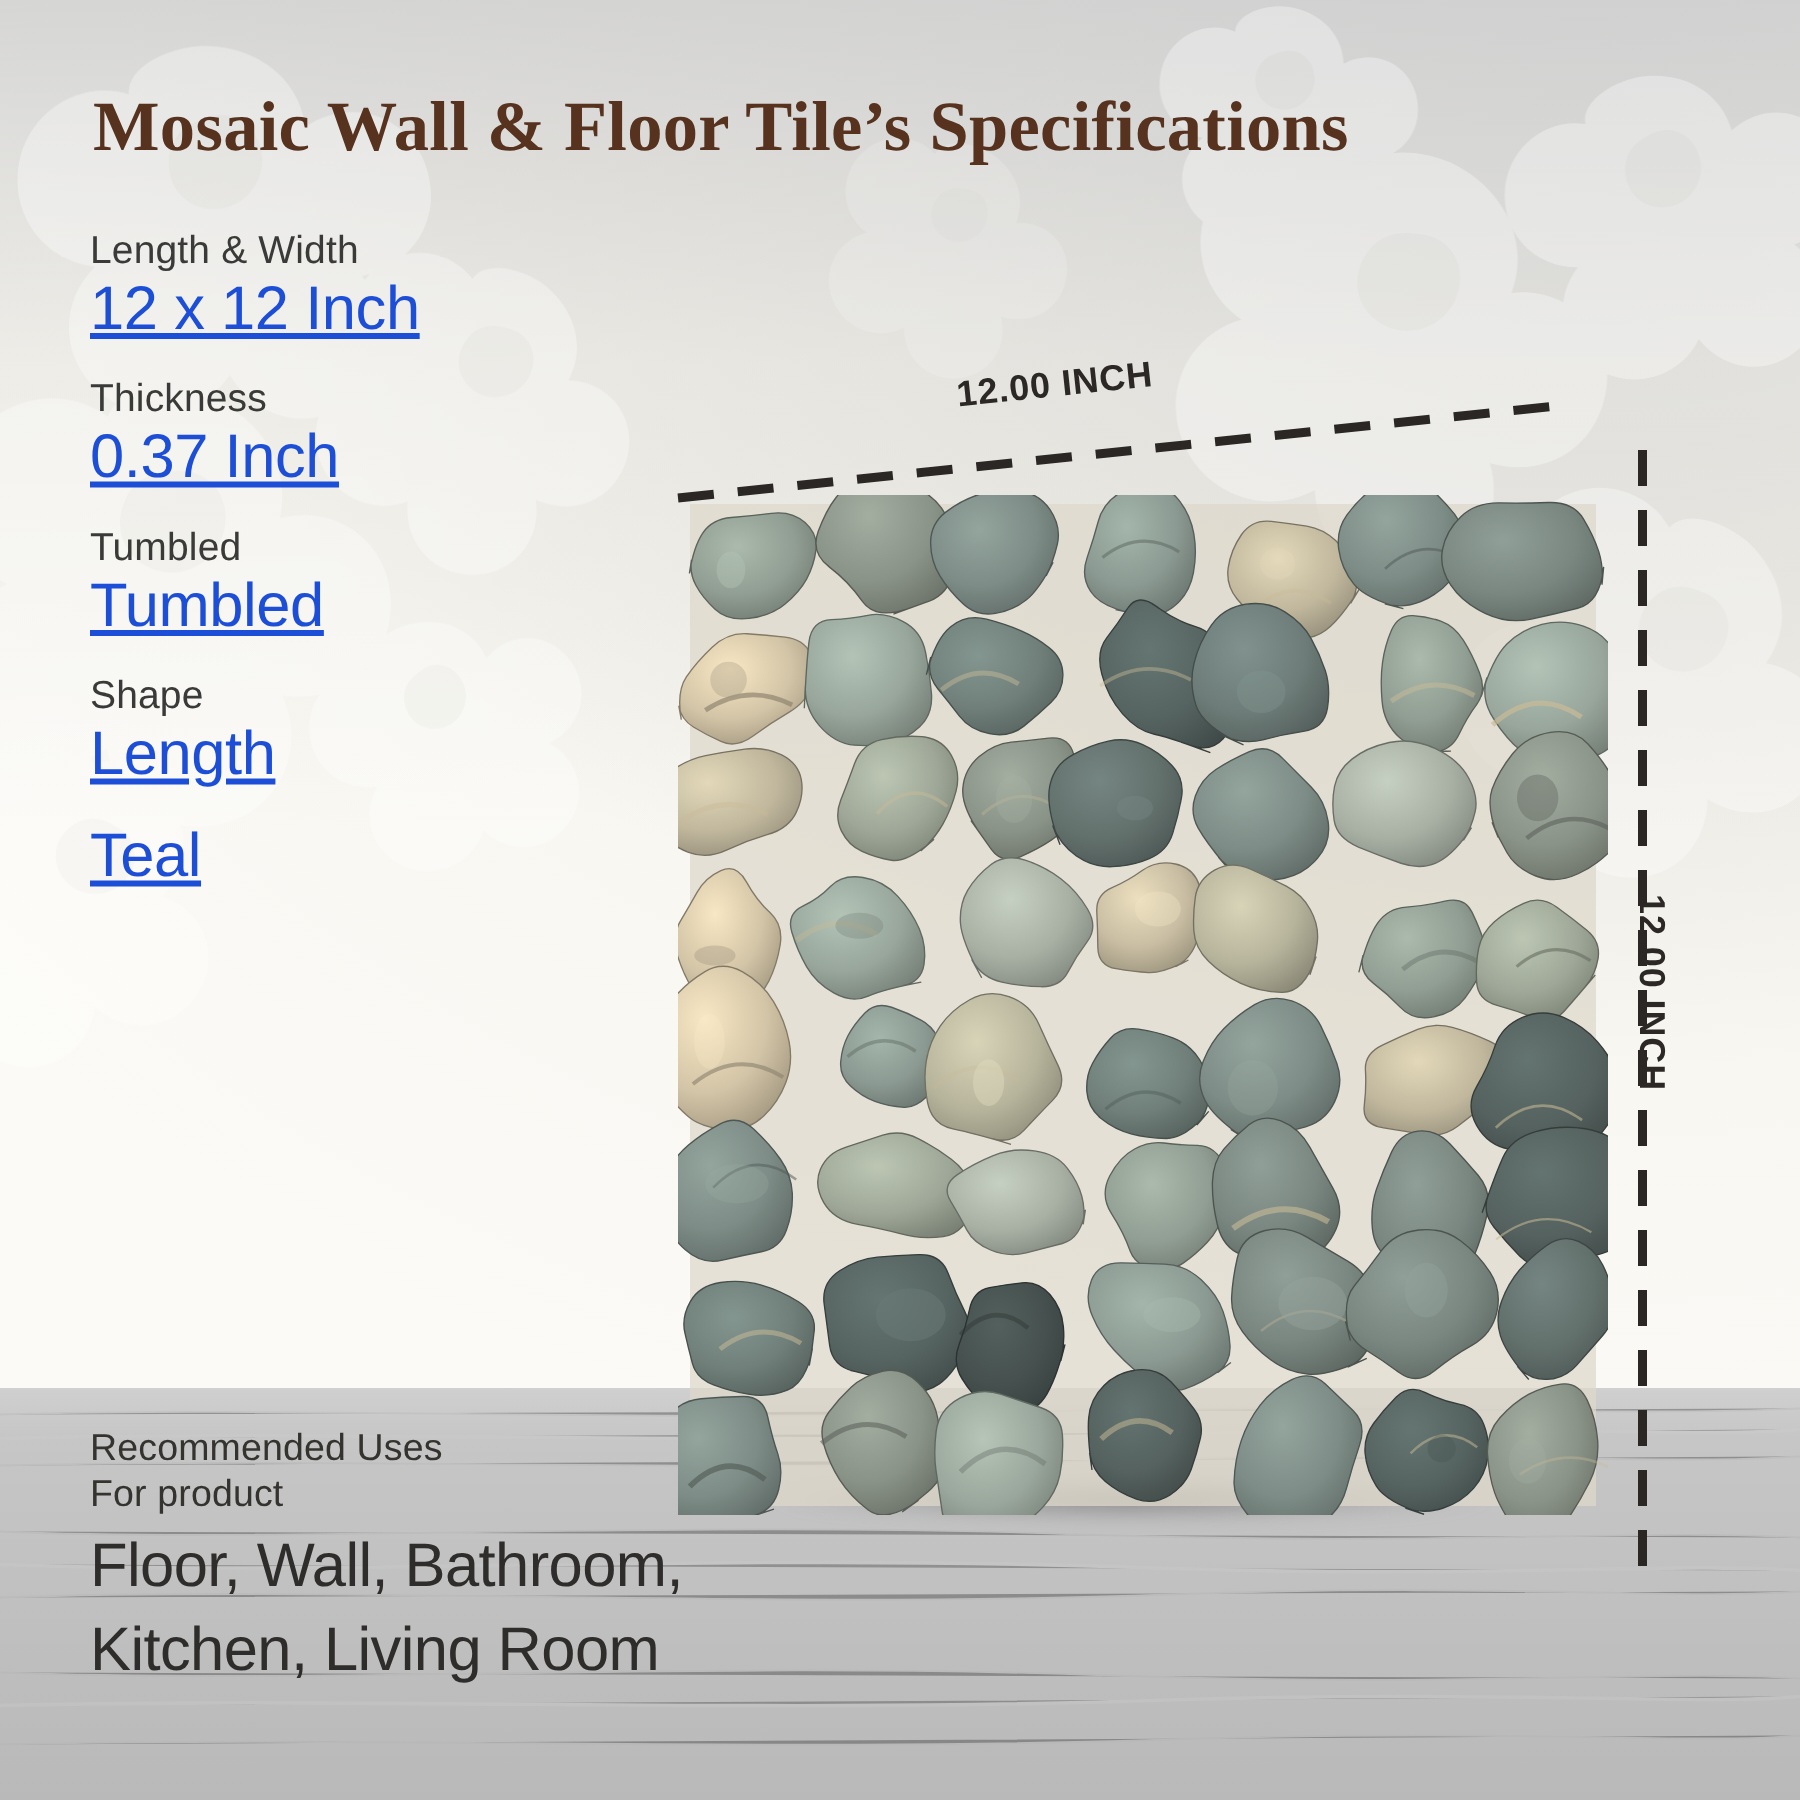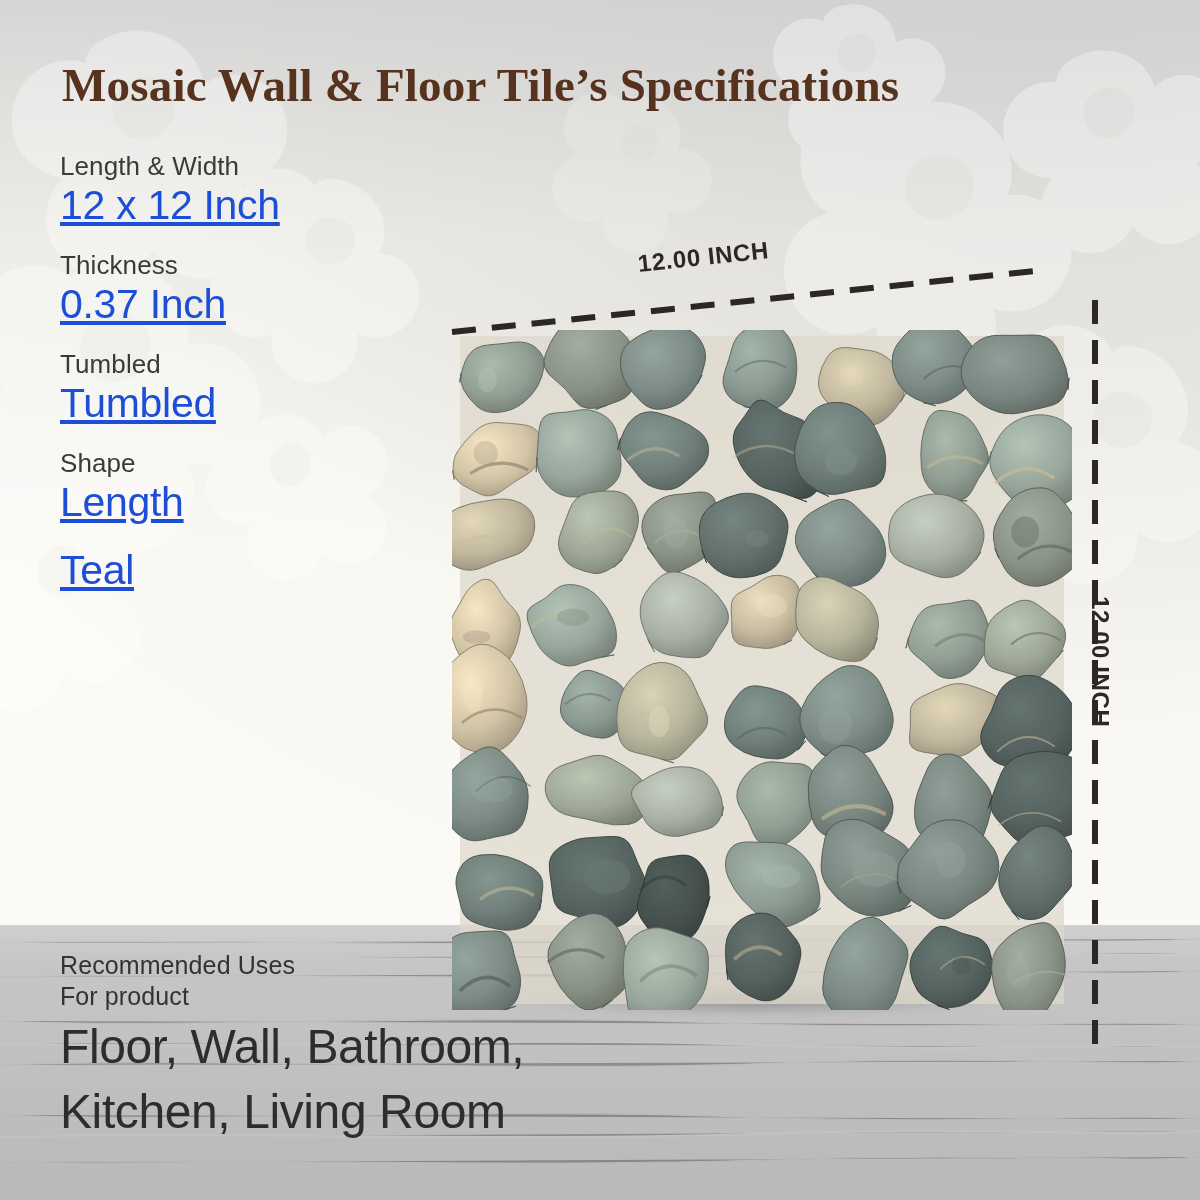--- a/index.html
+++ b/index.html
@@ -54,21 +54,21 @@
     font-size:41px;color:#1d4ed8;line-height:1.12;font-weight:400;
     letter-spacing:-.3px;margin-top:2px;text-decoration:underline;
   }
 
   
   .uses{position:absolute;left:60px;top:950px;width:600px;}
   .uses-label{
     font-size:25px;color:#34332f;line-height:1.24;letter-spacing:.1px;
   }
   .uses-value{
-    font-size:48px;color:#2f2d2b;line-height:1.22;letter-spacing:-.4px;margin-top:6px;
+    font-size:41px;color:#2f2d2b;line-height:1.22;letter-spacing:-.4px;margin-top:6px;
   }
 
   
   .dim-top{position:absolute;left:448px;top:252px;width:600px;height:90px;}
   .dim-top-label{
     position:absolute;left:190px;top:-2px;
     transform:rotate(-6deg);transform-origin:left center;
     font-size:24px;font-weight:700;color:#2b2825;letter-spacing:.6px;
     white-space:nowrap;
   }

